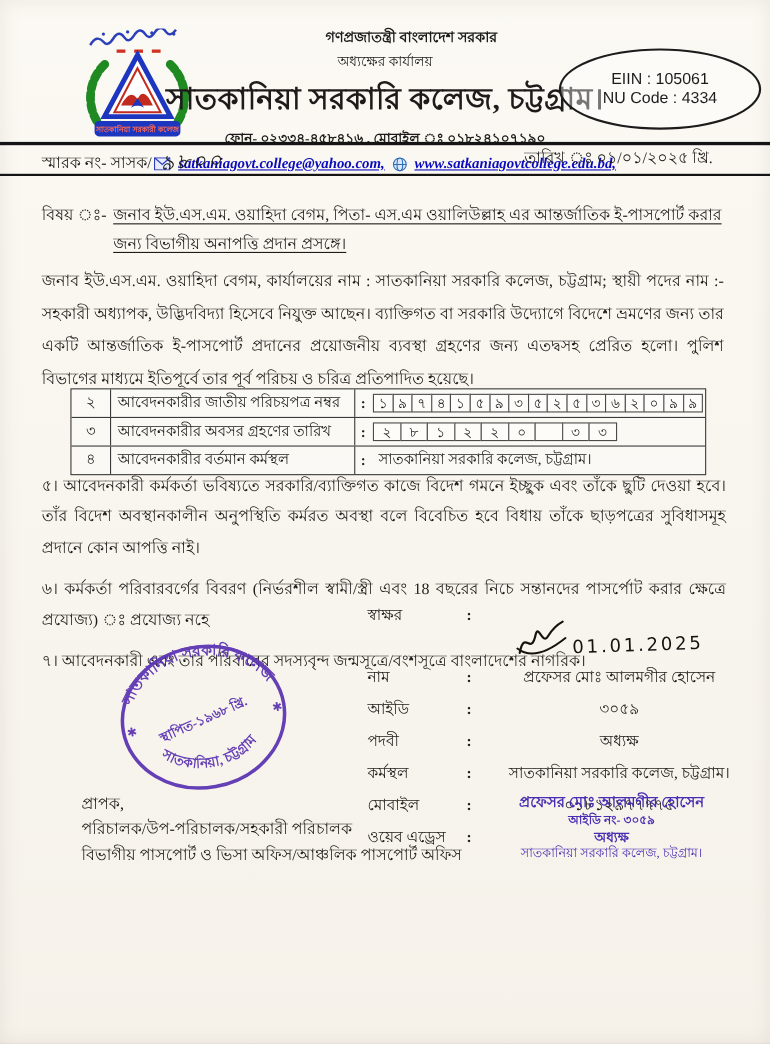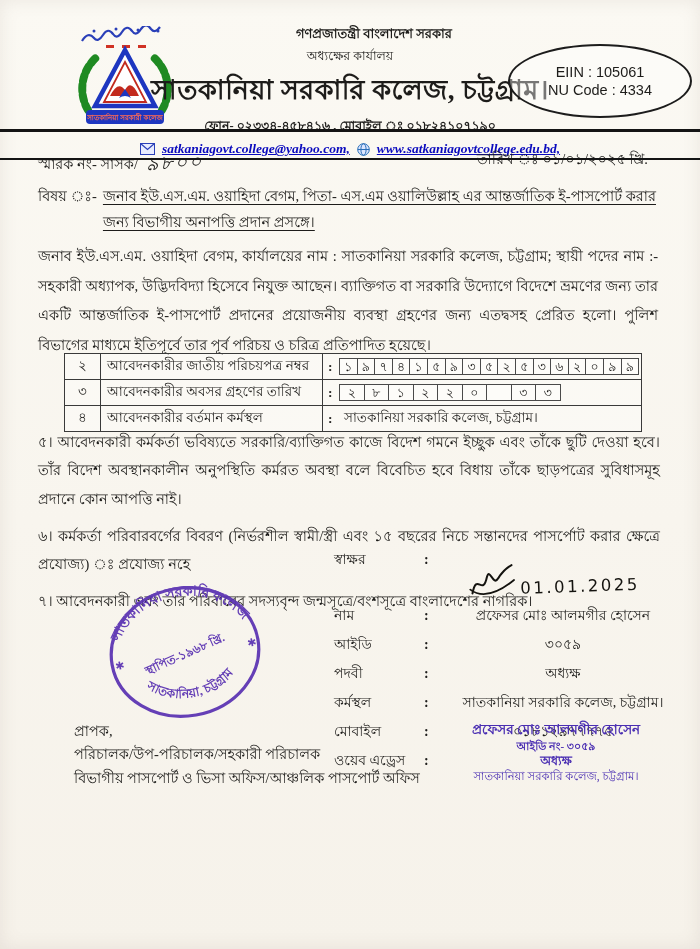--- a/index.html
+++ b/index.html
@@ -23,21 +23,21 @@
   .eiin-oval{
     position:absolute; top:44px; right:8px; width:184px; height:74px;
     border:2.5px solid #1c1c1c; border-radius:50%;
     display:flex; flex-direction:column; align-items:center; justify-content:center;
     font-family:"Liberation Sans", sans-serif; font-weight:normal; font-size:14.5px; gap:2px;
     background:rgba(255,255,255,.4);
   }
   .rule-top{ position:absolute; top:129px; left:0; width:700px; height:3px; background:#141414; }
   .rule-bot{ position:absolute; top:158px; left:0; width:700px; height:2px; background:#141414; }
   .memo-row{ position:absolute; top:132px; left:38px; right:52px;
-    display:flex; justify-content:space-between; font-size:14.5px; align-items:flex-start;margin-top:16px; }
+    display:flex; justify-content:space-between; font-size:14.5px; align-items:flex-start; }
   .memo-left{ display:flex; align-items:baseline; }
   .handnum{ font-family:"DejaVu Sans", sans-serif; font-style:italic; font-size:19px;
     margin-left:8px; transform:rotate(-3deg); letter-spacing:2px; }
   
   .subject{ position:absolute; top:183px; left:38px; width:628px; display:flex;
     font-size:14.5px; font-weight:normal; line-height:1.8; }
   .subject .lbl{ white-space:nowrap; margin-right:6px; }
   .subject .txt{ text-decoration:underline; text-underline-offset:3px; }
   
   .body-par{ position:absolute; top:242px; left:38px; width:620px;
@@ -198,21 +198,21 @@
       <div class="tc-label">আবেদনকারীর বর্তমান কর্মস্থল</div>
       <div class="tc-value">
         <span class="colon">:</span>
         <span class="tc-text">সাতকানিয়া সরকারি কলেজ, চট্টগ্রাম।</span>
       </div>
     </div>
   </div>
 
   <div class="items">
     <div class="item">৫। আবেদনকারী কর্মকর্তা ভবিষ্যতে সরকারি/ব্যাক্তিগত কাজে বিদেশ গমনে ইচ্ছুক এবং তাঁকে ছুটি দেওয়া হবে। তাঁর বিদেশ অবস্থানকালীন অনুপস্থিতি কর্মরত অবস্থা বলে বিবেচিত হবে বিধায় তাঁকে ছাড়পত্রের সুবিধাসমূহ প্রদানে কোন আপত্তি নাই।</div>
-    <div class="item">৬। কর্মকর্তা পরিবারবর্গের বিবরণ (নির্ভরশীল স্বামী/স্ত্রী এবং ১৫ বছরের নিচে সন্তানদের পাসর্পোট করার ক্ষেত্রে প্রযোজ্য) ঃ প্রযোজ্য নহে</div>
+    <div class="item">৬। কর্মকর্তা পরিবারবর্গের বিবরণ (নির্ভরশীল স্বামী/স্ত্রী এবং 18 বছরের নিচে সন্তানদের পাসর্পোট করার ক্ষেত্রে প্রযোজ্য) ঃ প্রযোজ্য নহে</div>
     <div class="item">৭। আবেদনকারী এবং তার পরিবাবের সদস্যবৃন্দ জন্মসূত্রে/বংশসূত্রে বাংলাদেশের নাগরিক।</div>
   </div>
 
   <div class="sigblock">
     <div class="sigrow gap-after">
       <span class="slabel">স্বাক্ষর</span>
       <span class="scolon">:</span>
       <span class="svalue"></span>
     </div>
     <div class="sigrow">

